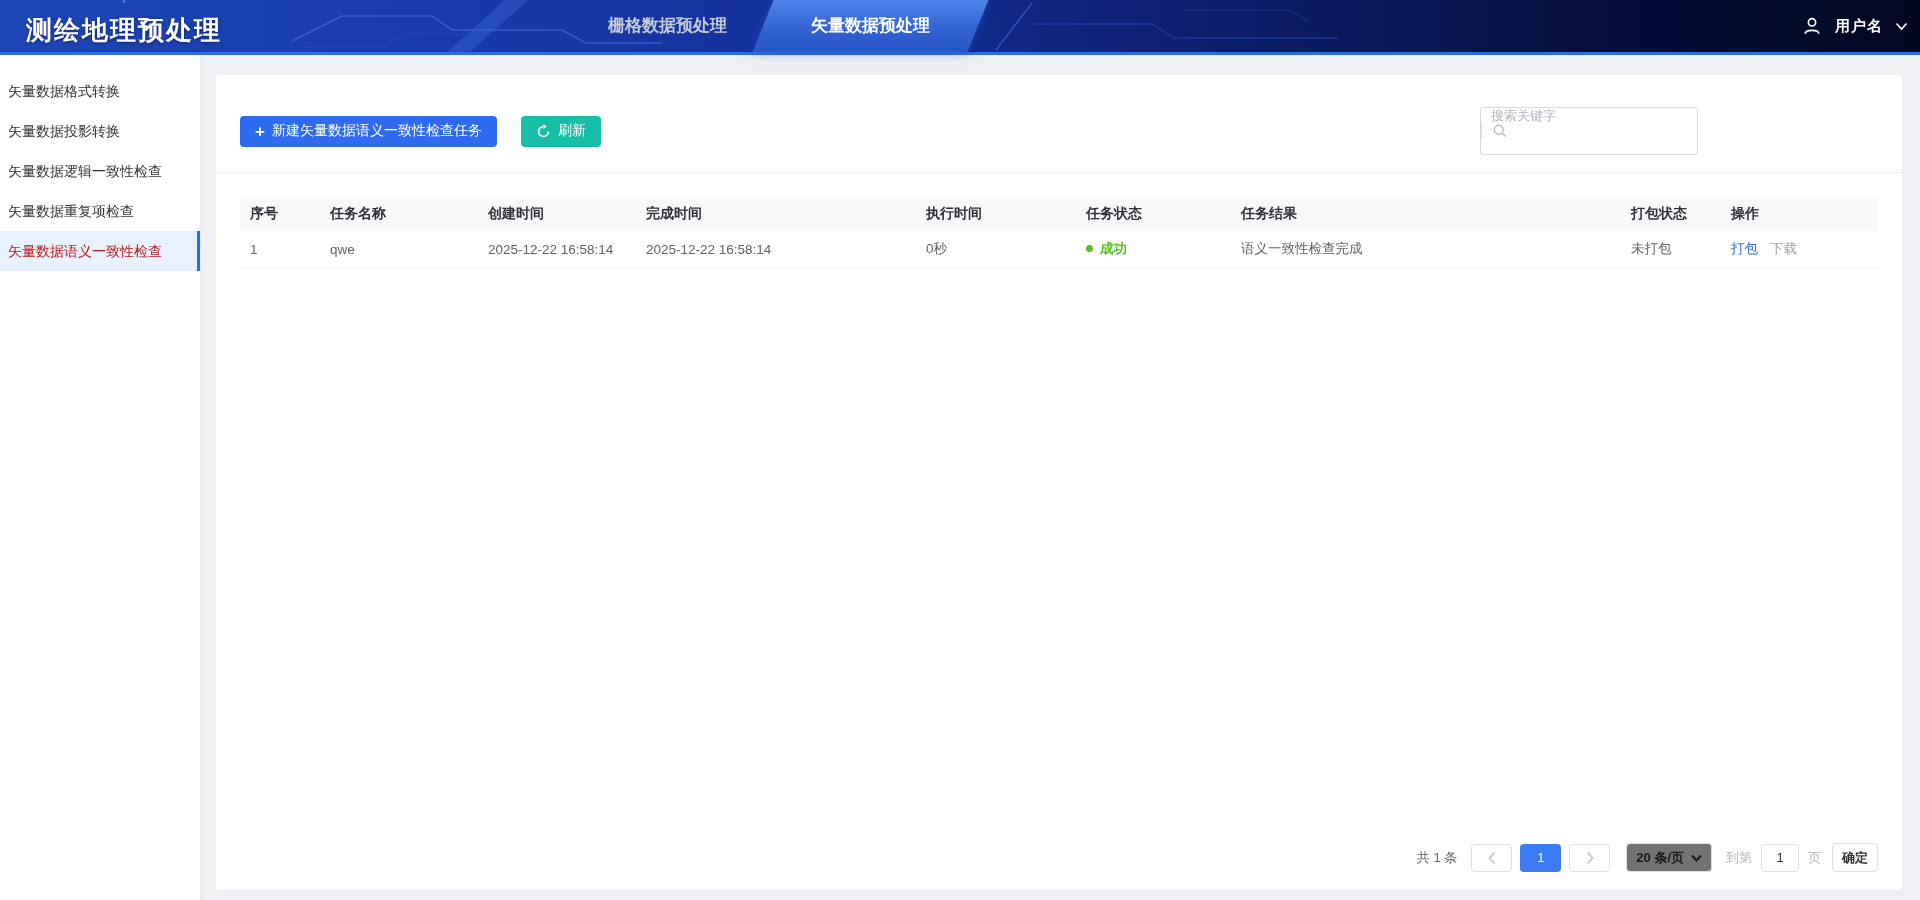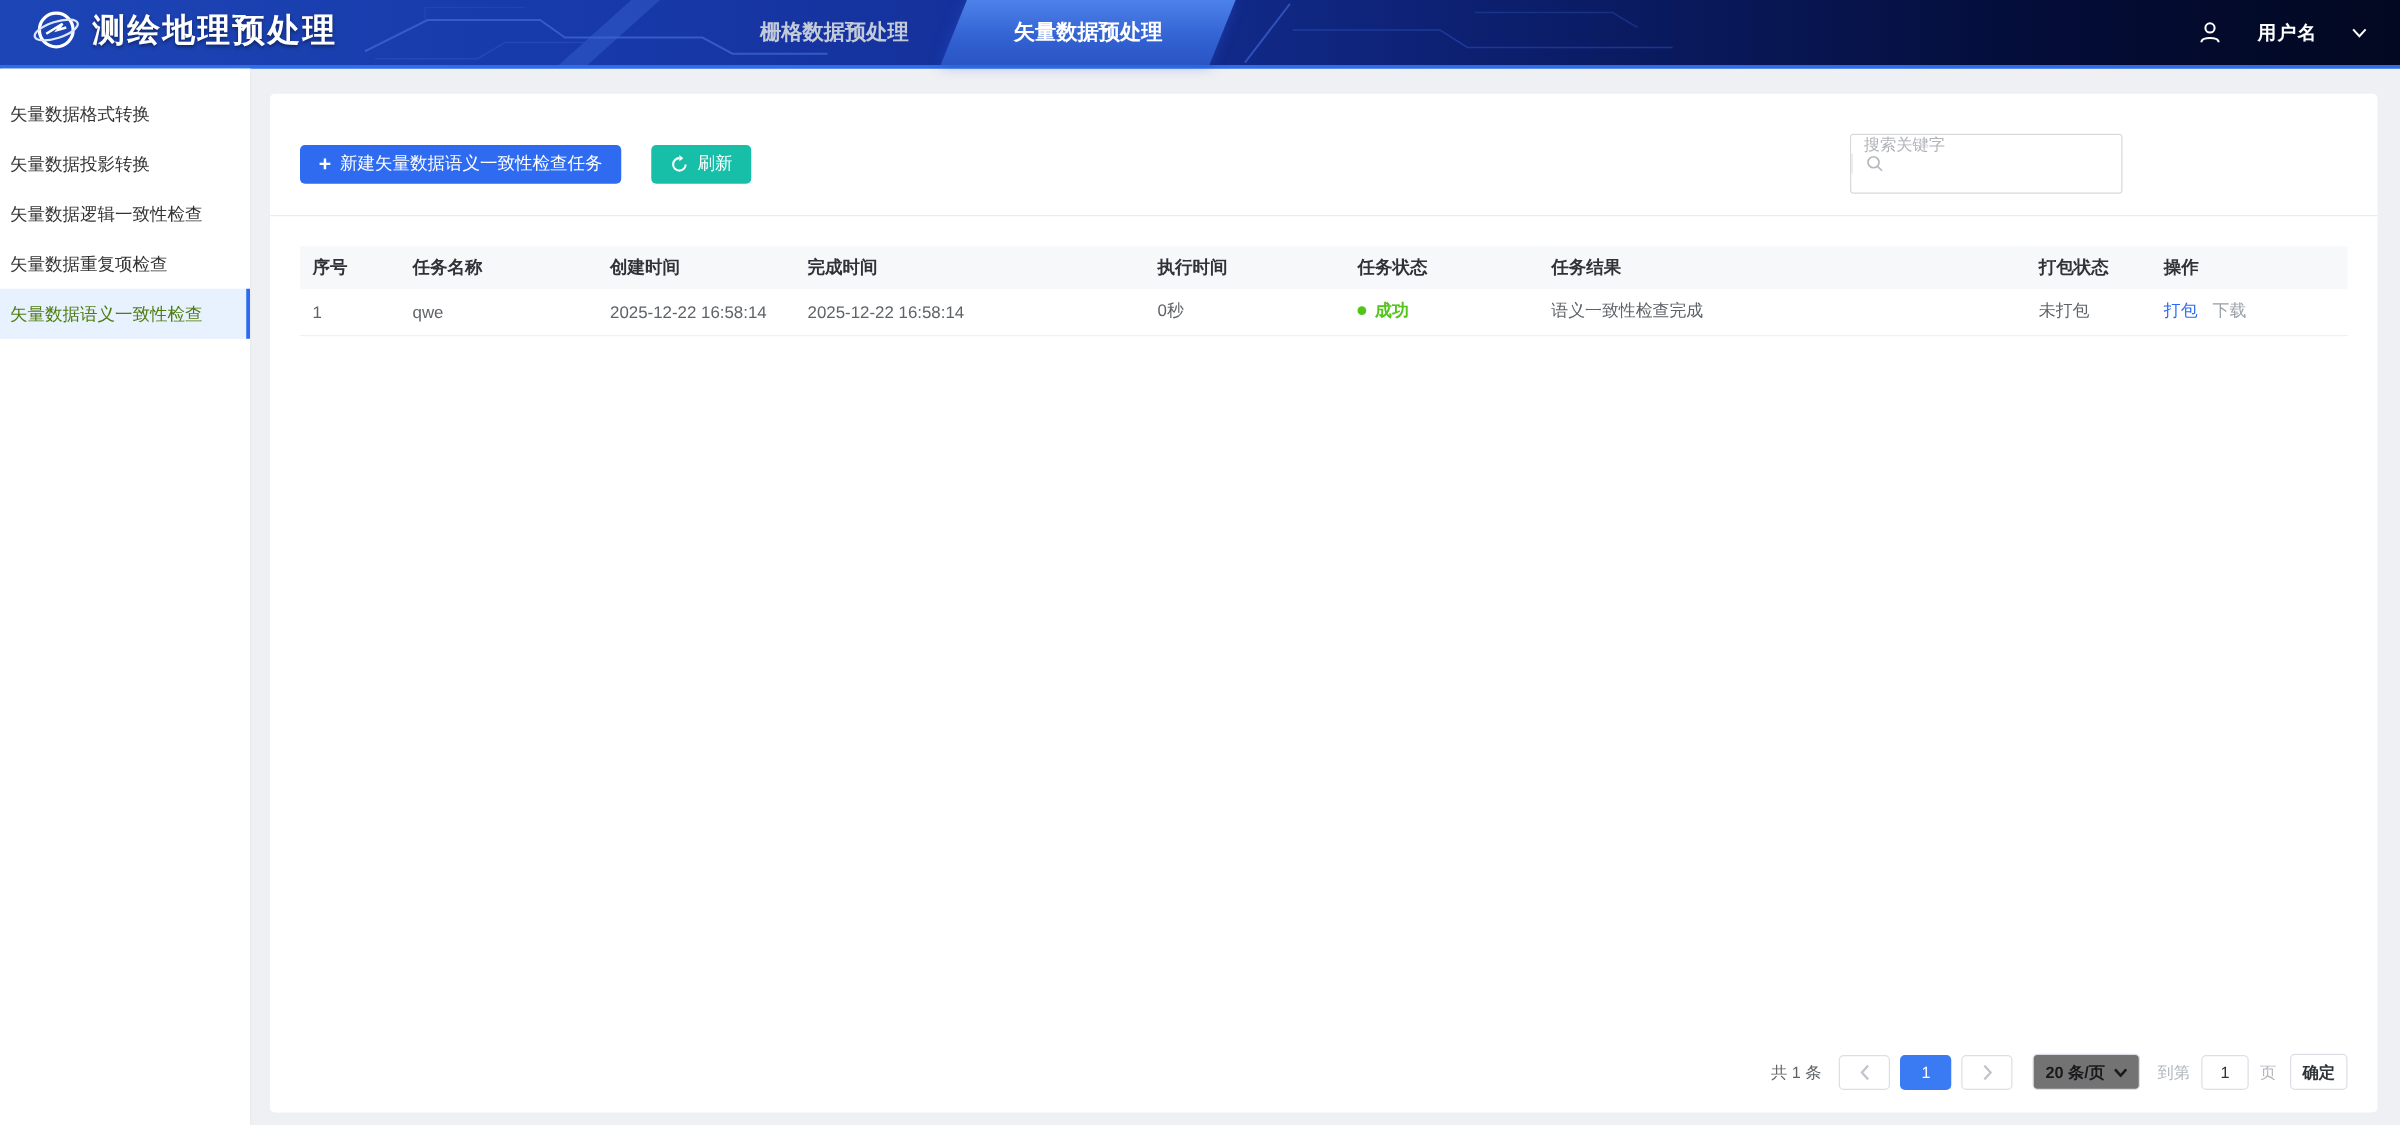--- a/index.html
+++ b/index.html
@@ -9,42 +9,42 @@
     background:#eef0f3; position:relative; color:#333;
   }
 
   
   .header {
     position:absolute; left:0; top:0; width:1920px; height:55px;
     background:linear-gradient(90deg,#1d45b6 0%,#1739a9 25%,#142f97 45%,#0b1d68 65%,#040d38 85%,#020820 100%);
     border-bottom:3px solid #2e6ce8;
   }
   .header-decor { position:absolute; left:0; top:0; width:1920px; height:52px; pointer-events:none; }
-  .logo { position:absolute; left:26px; top:0; height:48px; display:flex; align-items:center; gap:10px; }
+  .logo { position:absolute; left:26px; top:0; height:48px; display:flex; align-items:center; gap:10px;flex-direction:column; }
   .logo-text { color:#fff; font-size:26px; font-weight:bold; letter-spacing:2px; text-shadow:0 1px 3px rgba(0,0,0,.45); white-space:nowrap; }
   .tabs { position:absolute; left:600px; top:0; height:52px; display:flex; align-items:stretch; }
   .tab { height:52px; line-height:52px; font-size:17px; font-weight:bold; white-space:nowrap; cursor:pointer; }
   .tab.inactive { color:#c3cad9; padding:0 8px; }
   .tab.active { position:relative; margin-left:28px; padding:0 48px; color:#fff; }
   .tab.active .tab-bg {
     position:absolute; left:0; top:0; width:100%; height:52px;
     background:linear-gradient(180deg,#4d82ea 0%,#3261d2 60%,#2a55c4 100%);
     transform:skewX(-22deg); box-shadow:0 0 10px rgba(40,80,200,.5);
   }
   .tab.active .tab-label { position:relative; z-index:1;text-align:right; }
-  .user-area { position:absolute; right:26px; top:0; height:52px; display:flex; align-items:center; gap:27px; color:#fff; font-size:15px; cursor:pointer; }
+  .user-area { position:absolute; right:12px; top:0; height:52px; display:flex; align-items:center; gap:12px; color:#fff; font-size:15px; cursor:pointer; }
   .user-area .uname { font-weight:bold; letter-spacing:1px; }
 
   
   .sidebar {
     position:absolute; left:0; top:55px; width:200px; height:845px;
     background:#fff; padding-top:16px; box-shadow:1px 0 0 #e9ebef;
   }
   .side-item { height:40px; line-height:40px; padding-left:8px; font-size:14px; color:#333; cursor:pointer; white-space:nowrap; }
-  .side-item.active { background:#e8f1fe; color:#4d7c0f; border-right:3px solid #2b6bf2; }
+  .side-item.active { background:#e8f1fe; color:#b91c1c; border-right:3px solid #2b6bf2; }
 
   
   .main { position:absolute; left:200px; top:55px; width:1720px; height:845px; }
   .card {
     position:absolute; left:16px; top:20px; right:18px; bottom:10px;
     background:#fff; border-radius:4px; display:flex; flex-direction:column;
   }
 
   .toolbar { display:flex; align-items:center; padding:32px 24px 17px 24px; border-bottom:1px solid #ececec; }
   .btn { height:31px; border:none; border-radius:4px; color:#fff; font-size:14px; display:flex; align-items:center; gap:7px; padding:0 15px; cursor:pointer; font-family:inherit; white-space:nowrap; }

